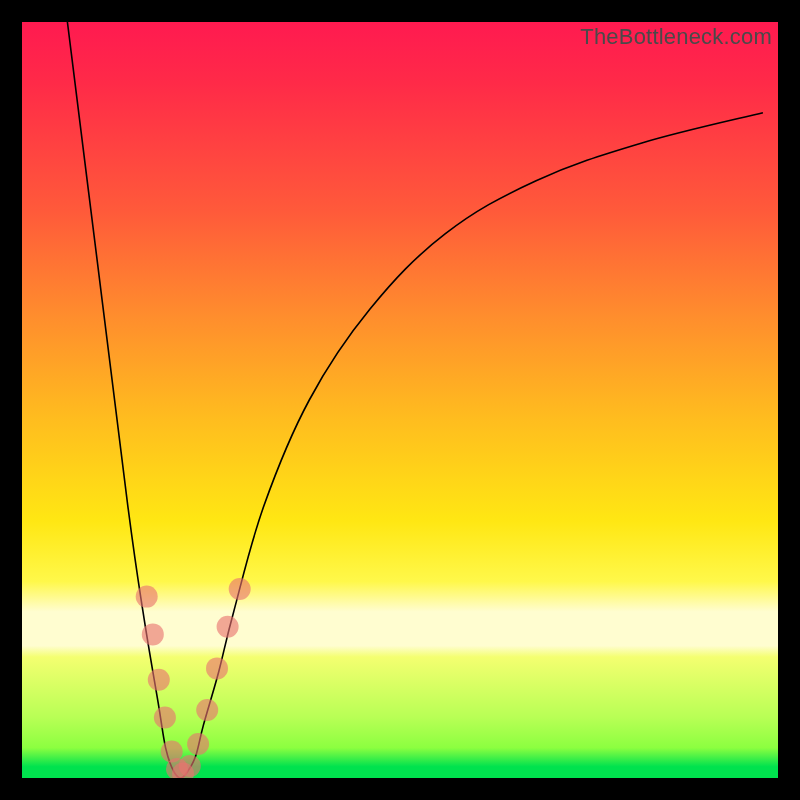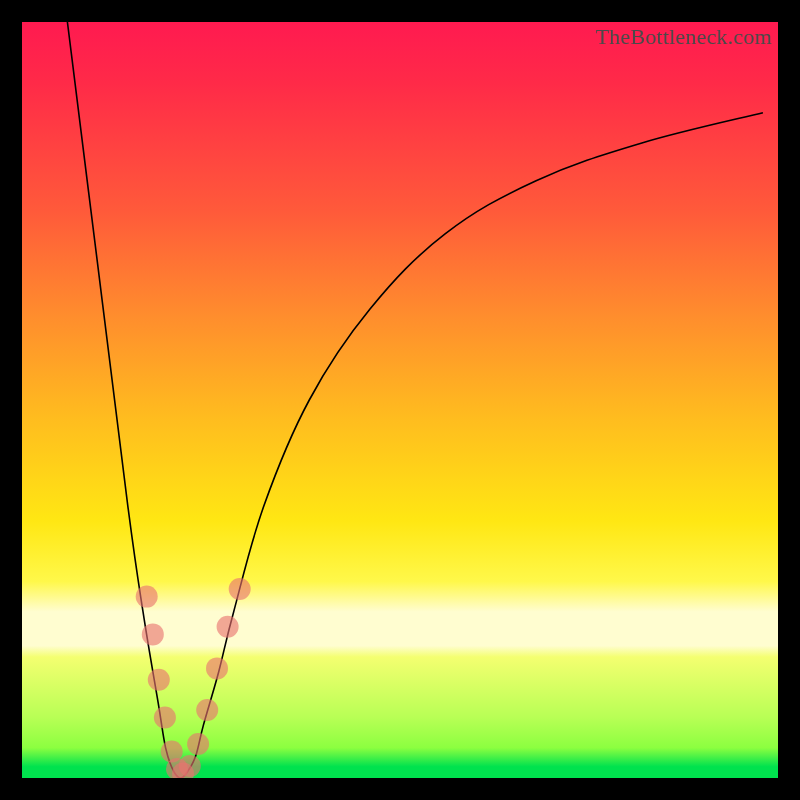--- a/index.html
+++ b/index.html
@@ -11,21 +11,20 @@
     background: #000;
     font-family: Arial, Helvetica, sans-serif;
   }
   .frame {
     position: absolute;
     top: 0;
     left: 0;
     width: 660px;
     height: 800px;
     background: #000;
-    font-family: Liberation Serif, serif;
   }
   .plot-area {
     position: absolute;
     top: 22px;
     left: 22px;
     width: 756px;
     height: 756px;
     
     background: linear-gradient(
       to bottom,

